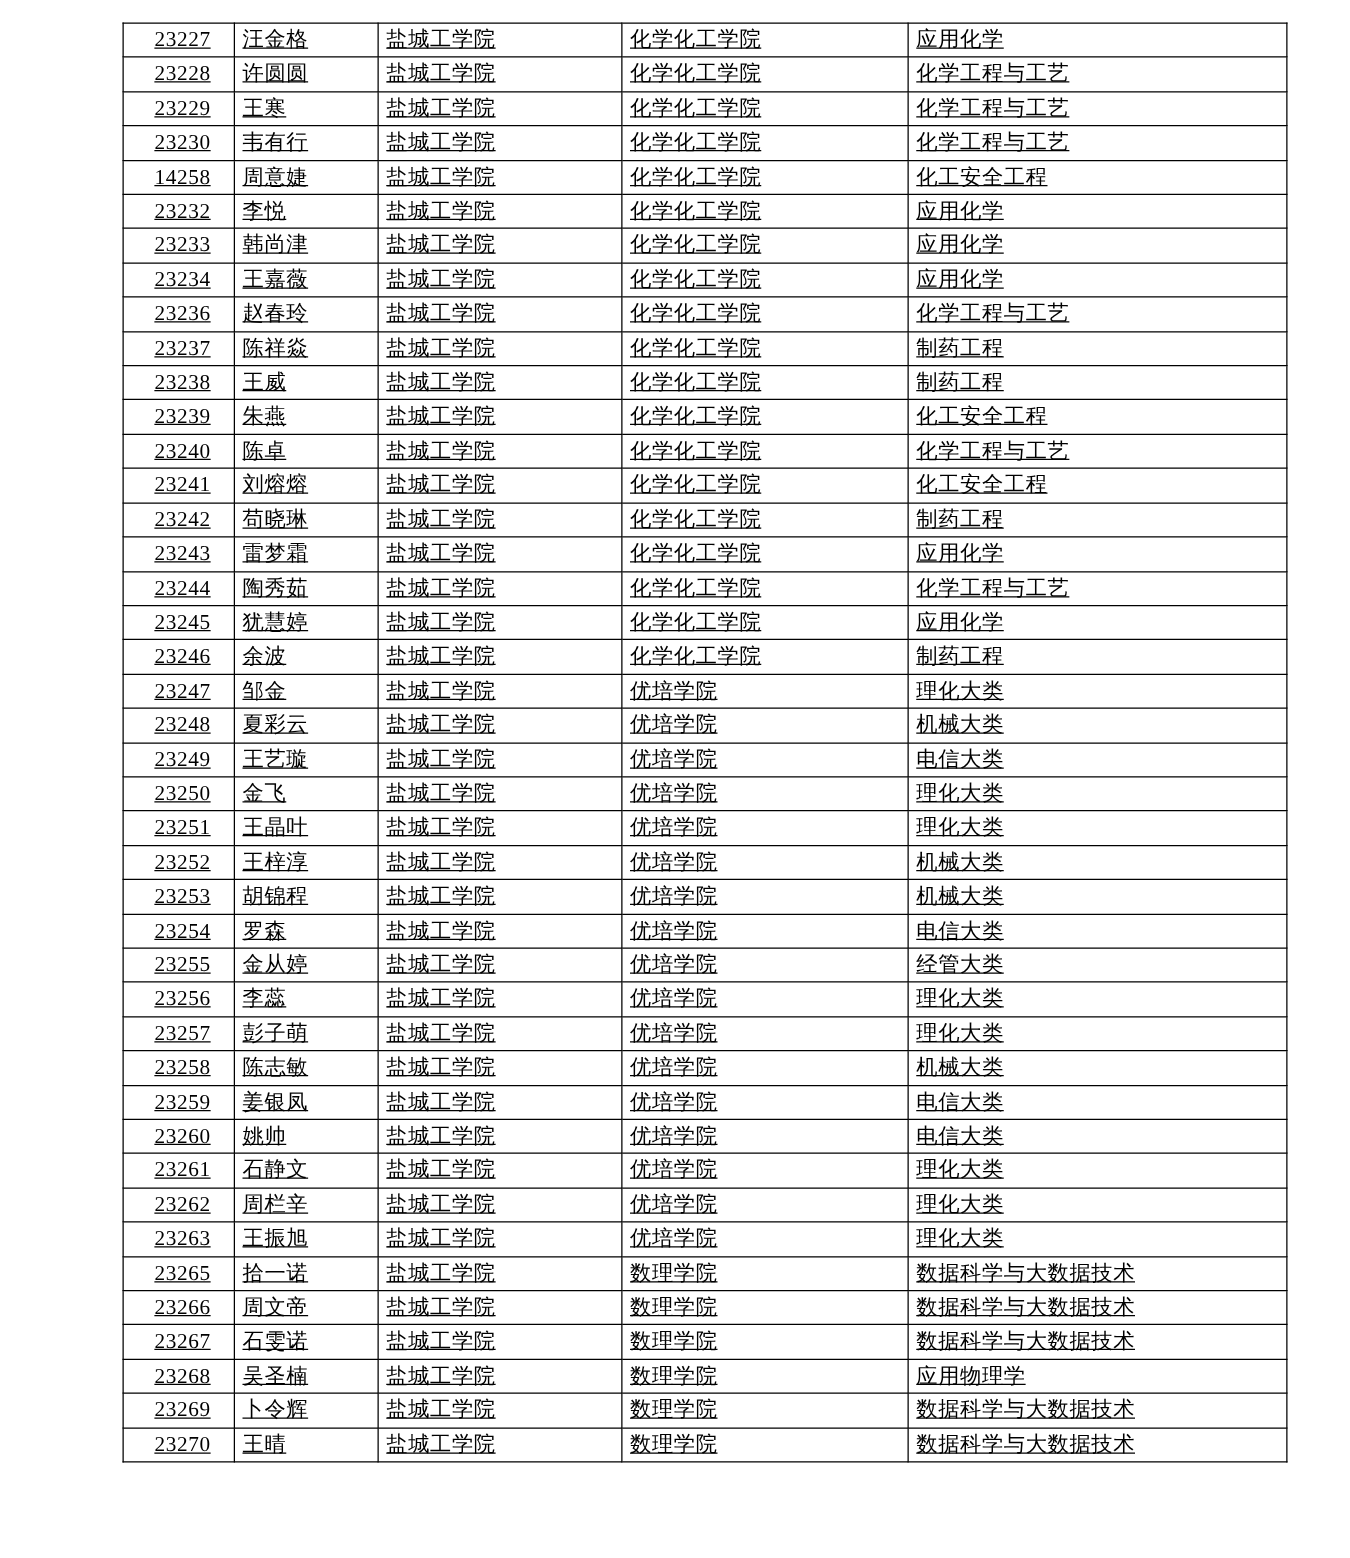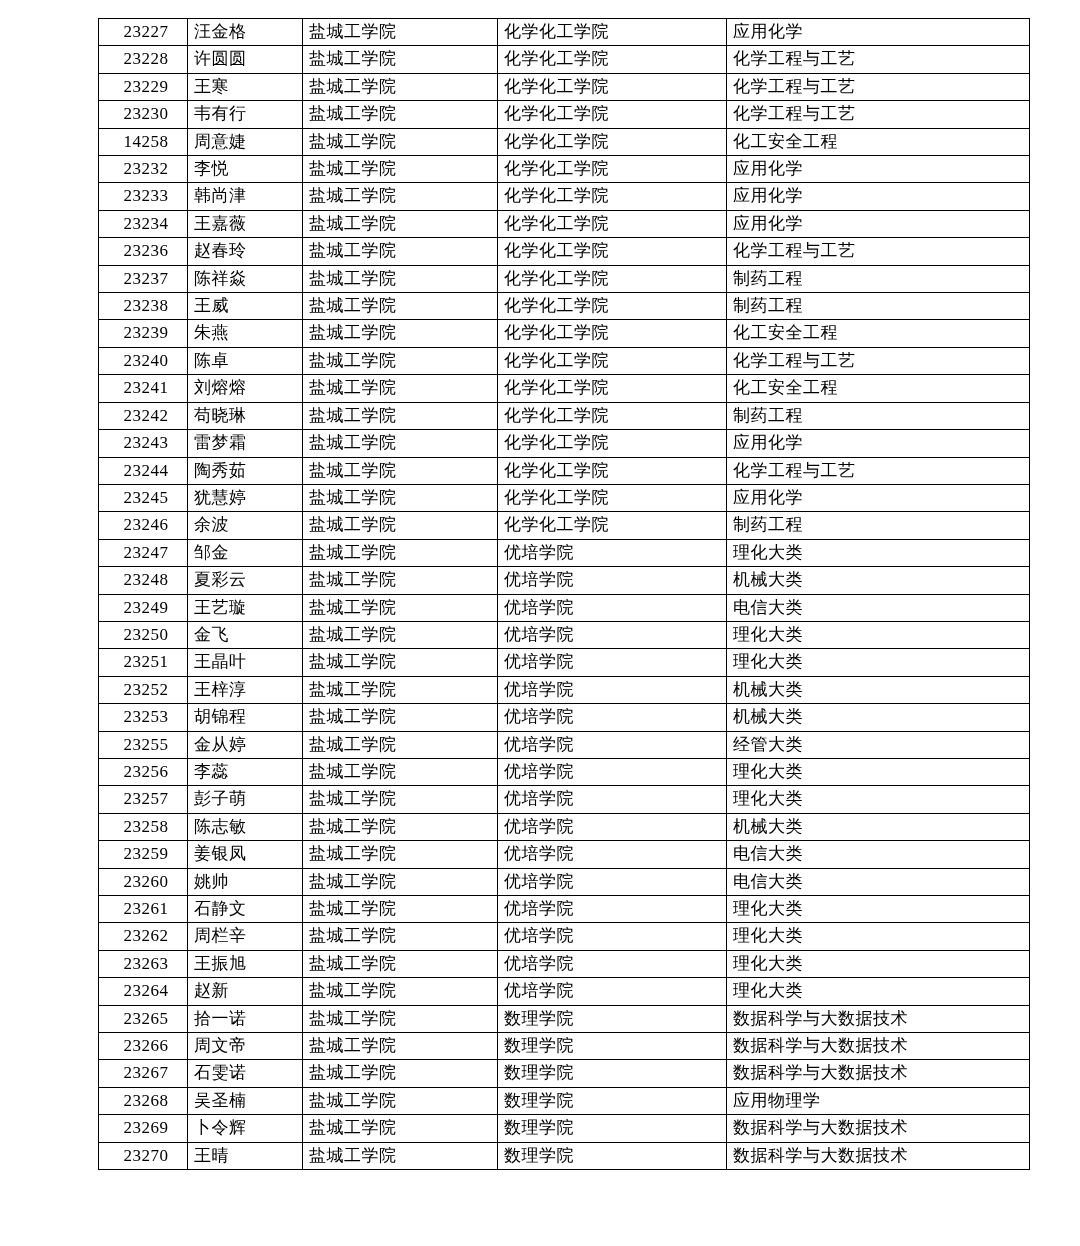--- a/index.html
+++ b/index.html
@@ -17,20 +17,21 @@
     position: relative;
     width: 1080px;
     height: 1246px;
     box-sizing: border-box;
     padding: 18px 86px 0 98px;
   }
   table.roster {
     width: 896px;
     border-collapse: collapse;
     table-layout: fixed;
+    text-decoration: underline;
   }
   table.roster td {
     border: 1px solid #000000;
     height: 26.4px;
     padding: 0 0 0 6px;
     font-size: 17px;
     line-height: 26.4px;
     white-space: nowrap;
     overflow: hidden;
     vertical-align: middle;
@@ -241,20 +242,27 @@
           <td class="c-major">机械大类</td>
         </tr>
         <tr>
           <td class="c-id">23253</td>
           <td class="c-name">胡锦程</td>
           <td class="c-school">盐城工学院</td>
           <td class="c-college">优培学院</td>
           <td class="c-major">机械大类</td>
         </tr>
         <tr>
+          <td class="c-id">23254</td>
+          <td class="c-name">罗森</td>
+          <td class="c-school">盐城工学院</td>
+          <td class="c-college">优培学院</td>
+          <td class="c-major">电信大类</td>
+        </tr>
+        <tr>
           <td class="c-id">23255</td>
           <td class="c-name">金从婷</td>
           <td class="c-school">盐城工学院</td>
           <td class="c-college">优培学院</td>
           <td class="c-major">经管大类</td>
         </tr>
         <tr>
           <td class="c-id">23256</td>
           <td class="c-name">李蕊</td>
           <td class="c-school">盐城工学院</td>
@@ -299,27 +307,20 @@
         <tr>
           <td class="c-id">23262</td>
           <td class="c-name">周栏辛</td>
           <td class="c-school">盐城工学院</td>
           <td class="c-college">优培学院</td>
           <td class="c-major">理化大类</td>
         </tr>
         <tr>
           <td class="c-id">23263</td>
           <td class="c-name">王振旭</td>
-          <td class="c-school">盐城工学院</td>
-          <td class="c-college">优培学院</td>
-          <td class="c-major">理化大类</td>
-        </tr>
-        <tr>
-          <td class="c-id">23264</td>
-          <td class="c-name">赵新</td>
           <td class="c-school">盐城工学院</td>
           <td class="c-college">优培学院</td>
           <td class="c-major">理化大类</td>
         </tr>
         <tr>
           <td class="c-id">23265</td>
           <td class="c-name">拾一诺</td>
           <td class="c-school">盐城工学院</td>
           <td class="c-college">数理学院</td>
           <td class="c-major">数据科学与大数据技术</td>

